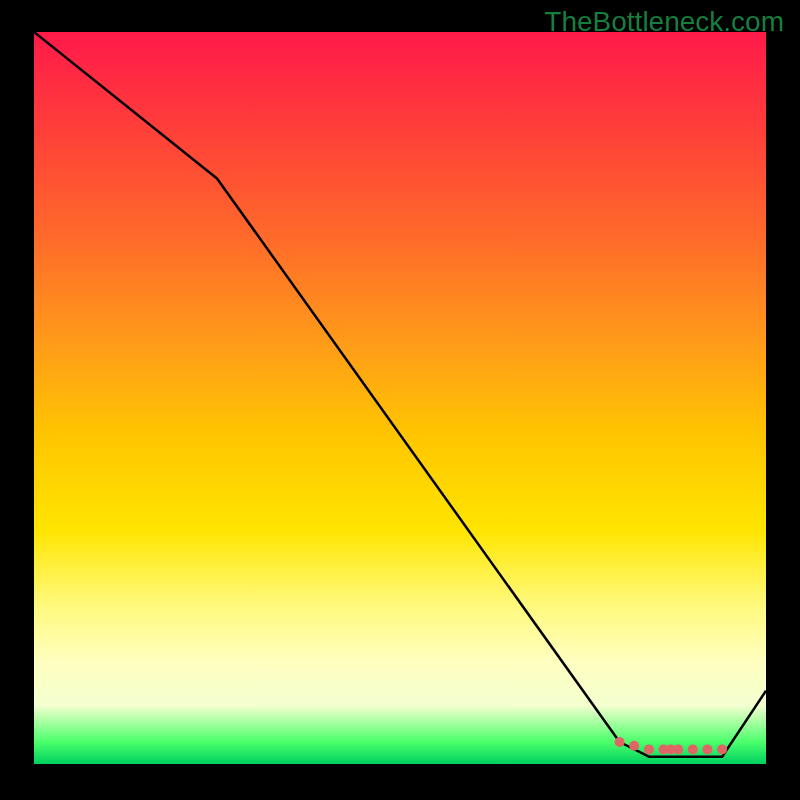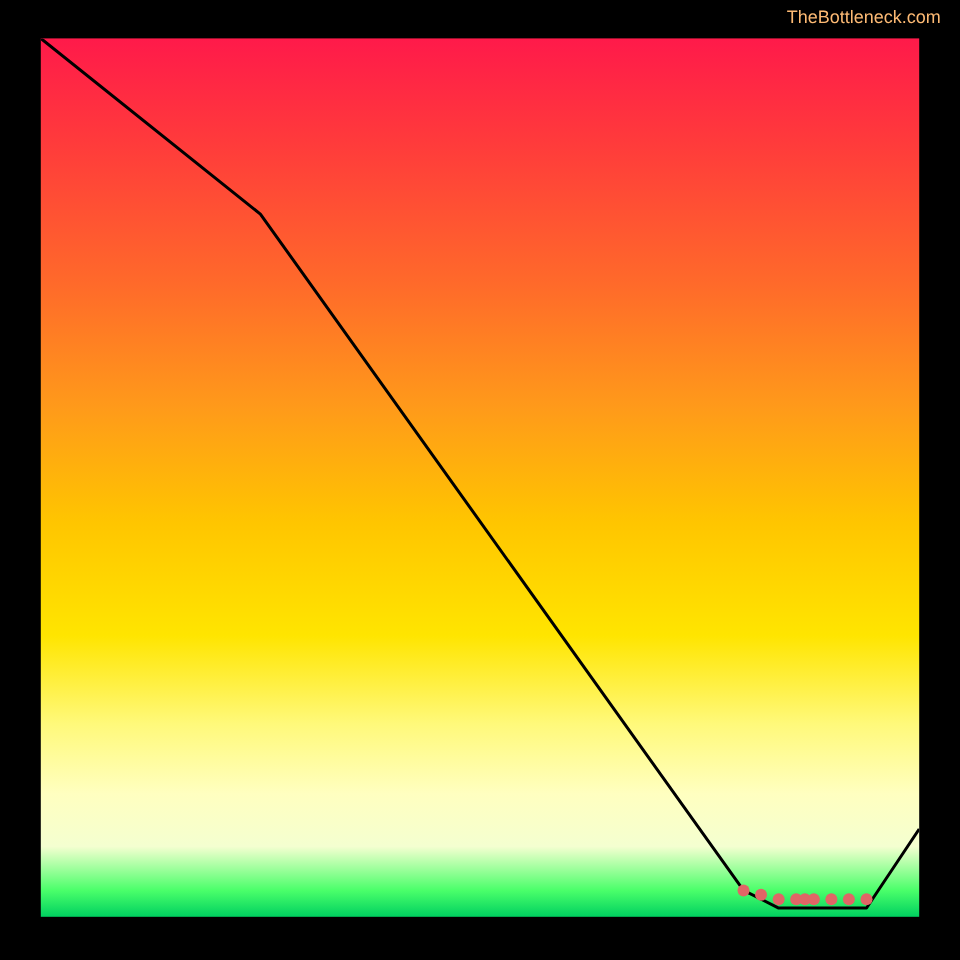--- a/index.html
+++ b/index.html
@@ -14,22 +14,22 @@
   .container {
     position: relative;
     width: 800px;
     height: 800px;
     background: #000;
   }
   .watermark {
     position: absolute;
     top: 6px;
     right: 16px;
-    color: #fdba74;
-    font-size: 15px;
+    color: #15803d;
+    font-size: 28px;
     font-weight: 500;
     z-index: 10;
   }
   .plot-area {
     position: absolute;
     left: 34px;
     top: 32px;
     width: 732px;
     height: 732px;
     

